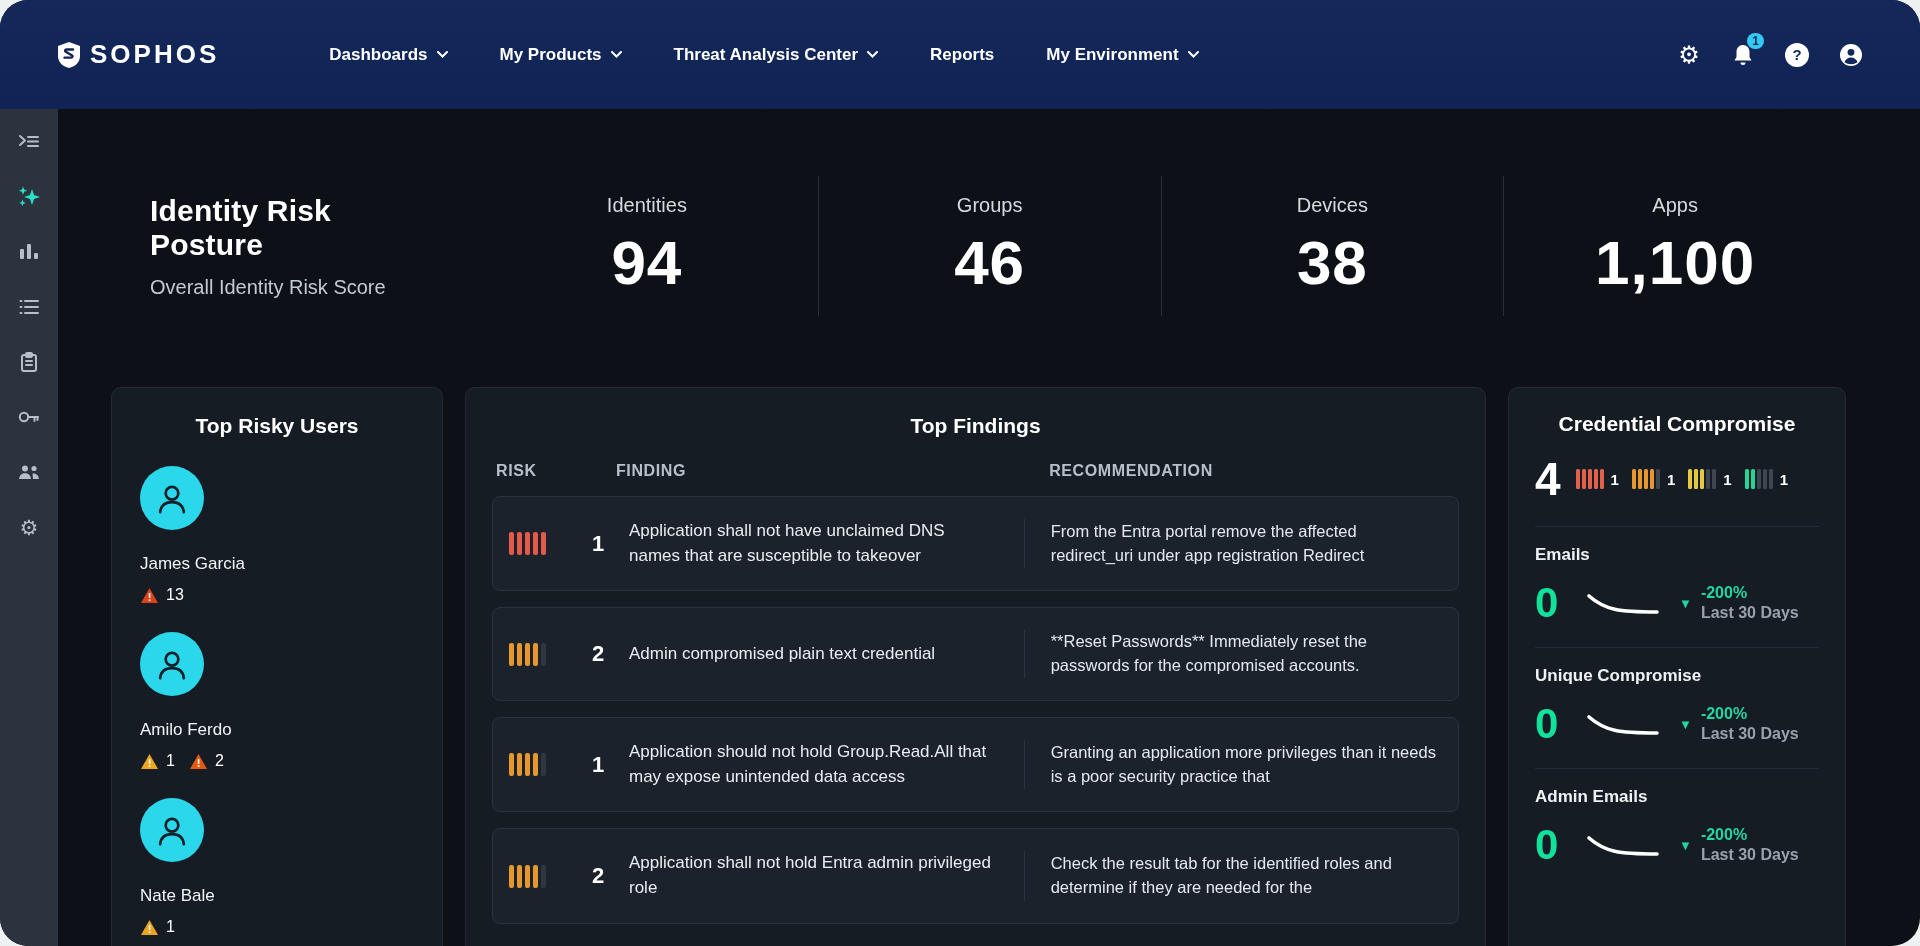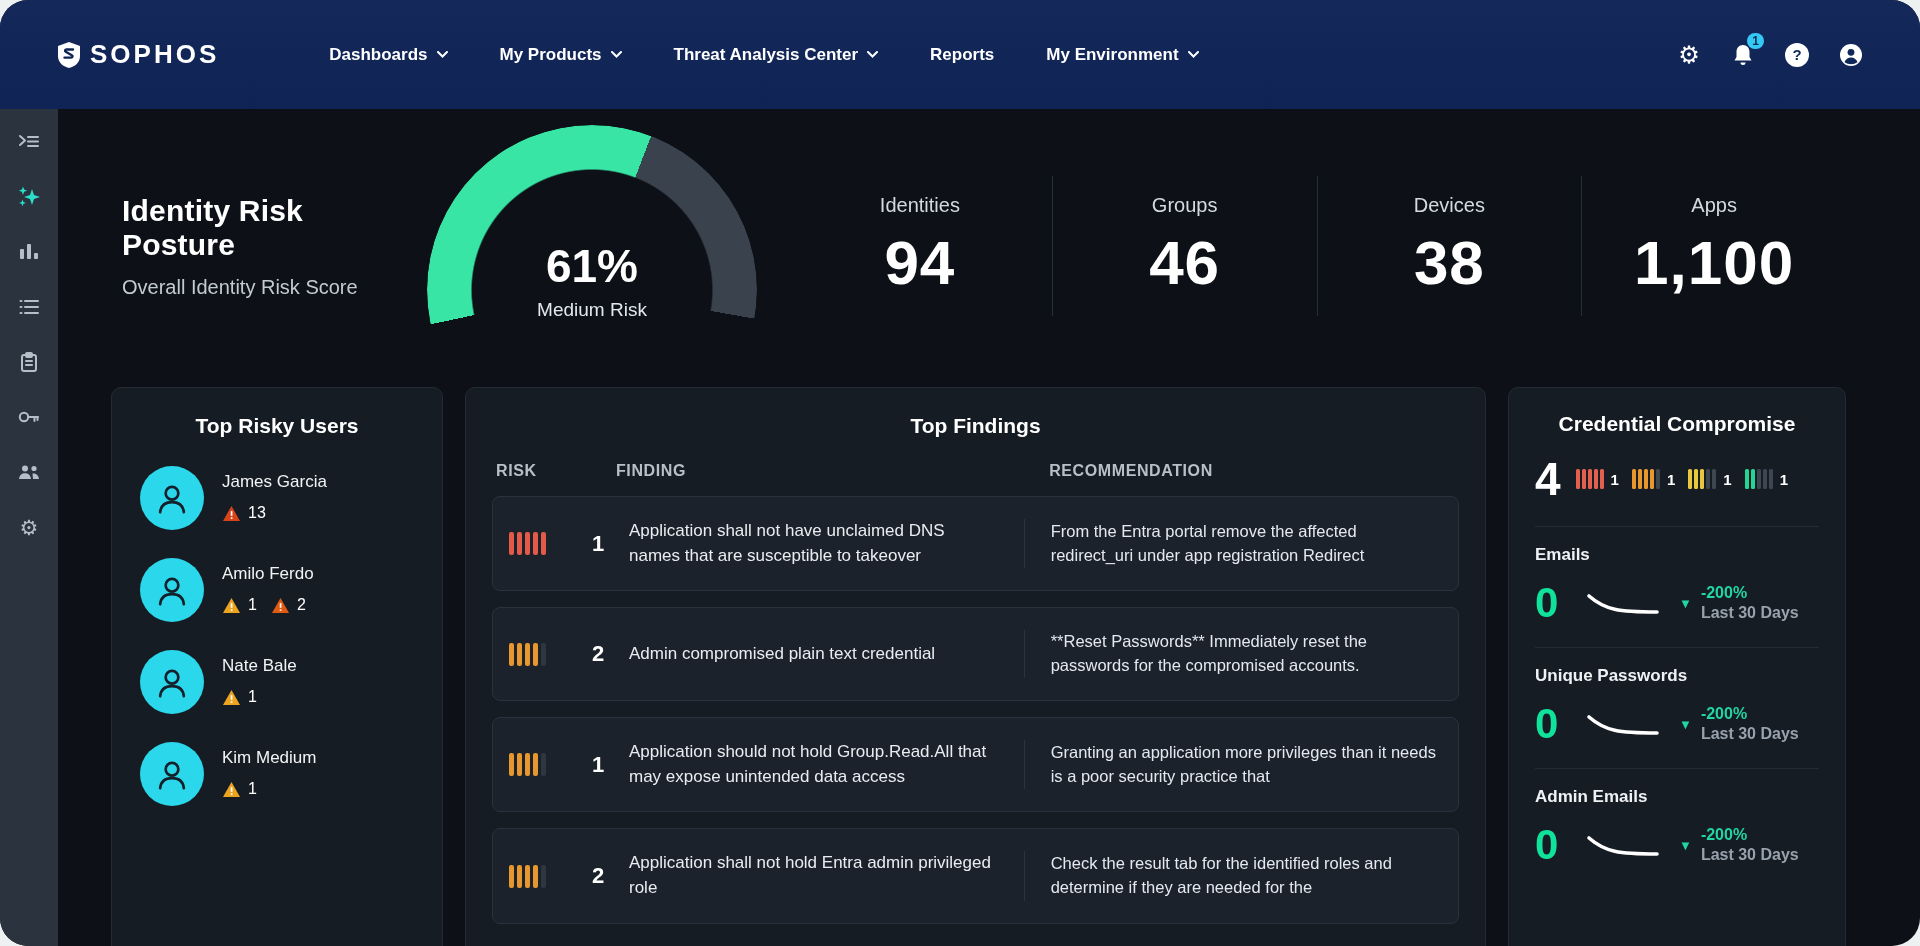--- a/index.html
+++ b/index.html
@@ -22,21 +22,21 @@
   
   .main-row{display:flex;height:860px;}
   .sidebar{width:58px;background:#2a333e;display:flex;flex-direction:column;align-items:center;padding-top:20px;gap:29px;box-sizing:border-box;}
   .side-item{width:34px;height:26px;display:flex;align-items:center;justify-content:center;cursor:pointer;}
   .side-item svg{stroke:#b6bec7;fill:none;stroke-width:2;stroke-linecap:round;stroke-linejoin:round;}
   .side-item.active svg{stroke:none;fill:#2be0cb;}
   .side-item .filled{fill:#b6bec7;stroke:none;}
   .content{flex:1;display:flex;flex-direction:column;min-width:0;}
 
   
-  .hero{display:flex;align-items:center;height:268px;padding:6px 74px 0 64px;box-sizing:border-box;position:relative;}
+  .hero{display:flex;align-items:center;height:268px;padding:6px 74px 0 64px;box-sizing:border-box;position:relative;margin-left:28px;}
   .hero-titles{width:300px;flex:none;}
   .hero-title{color:#fff;font-size:30px;font-weight:800;letter-spacing:.2px;}
   .hero-sub{color:#c3cad1;font-size:20px;margin-top:14px;}
   .gauge{position:relative;width:340px;height:250px;flex:none;pointer-events:none;}
   .ring{position:absolute;left:5px;top:4px;width:330px;height:330px;border-radius:50%;
     background:conic-gradient(from 258deg,#38e5a4 0deg 123deg,#3a434d 123deg 202deg,transparent 202deg 360deg);
     -webkit-mask:radial-gradient(closest-side,transparent 72.5%,#000 73.5%);
             mask:radial-gradient(closest-side,transparent 72.5%,#000 73.5%);}
   .gauge-text{position:absolute;left:0;top:118px;width:340px;text-align:center;}
   .gauge-pct{color:#fff;font-size:46px;font-weight:800;}
@@ -47,21 +47,21 @@
   .stat-label{color:#d4dae0;font-size:20px;margin-bottom:10px;}
   .stat-value{color:#fff;font-size:62px;font-weight:700;letter-spacing:1px;}
 
   
   .cards{flex:1;display:flex;gap:22px;padding:10px 74px 0 53px;box-sizing:border-box;min-height:0;}
   .card{background:#161c24;border:1px solid #242b36;border-radius:10px;box-sizing:border-box;overflow:hidden;}
   .card-title{color:#fff;font-size:21px;font-weight:800;text-align:center;}
 
   
   .card-users{width:332px;flex:none;padding:26px 28px;}
-  .user{display:flex;gap:18px;margin-top:28px;}
+  .user{display:flex;gap:18px;margin-top:28px;flex-direction:column;}
   .avatar{width:64px;height:64px;border-radius:50%;background:#2bd7ea;flex:none;display:flex;align-items:center;justify-content:center;}
   .user-name{color:#f1f4f6;font-size:17px;margin-top:6px;}
   .badges{display:flex;align-items:center;gap:14px;margin-top:12px;}
   .wbadge{display:flex;align-items:center;gap:7px;color:#fff;font-size:16px;font-weight:400;}
 
   
   .card-findings{flex:1;padding:26px 26px;display:flex;flex-direction:column;min-width:0;}
   .fgrid{display:grid;grid-template-columns:58px 62px 1fr 1.06fr;align-items:center;}
   .fhead{margin-top:24px;color:#b7c0c9;font-size:16px;letter-spacing:.6px;font-weight:700;}
   .fhead > div{padding:0 4px;}
@@ -219,27 +219,20 @@
         <span class="gear-glyph" style="color:#b6bec7;font-size:21px;">⚙</span>
       </div>
     </div>
 
     <div class="content">
 
       <div class="hero">
         <div class="hero-titles">
           <div class="hero-title">Identity Risk Posture</div>
           <div class="hero-sub">Overall Identity Risk Score</div>
-        </div>
-        <div class="gauge">
-          <div class="ring"></div>
-          <div class="gauge-text">
-            <div class="gauge-pct">61%</div>
-            <div class="gauge-label">Medium Risk</div>
-          </div>
         </div>
         <div class="stats">
           <div class="stat">
             <div class="stat-label">Identities</div>
             <div class="stat-value">94</div>
           </div>
           <div class="stat">
             <div class="stat-label">Groups</div>
             <div class="stat-value">46</div>
           </div>
@@ -474,21 +467,21 @@
                 <span class="tri-down">▼</span>
                 <span>
                   <div class="delta">-200%</div>
                   <div class="period">Last 30 Days</div>
                 </span>
               </span>
             </div>
           </div>
 
           <div class="metric">
-            <div class="metric-label">Unique Passwords</div>
+            <div class="metric-label">Unique Compromise</div>
             <div class="metric-row">
               <span class="metric-value">0</span>
               <svg width="80" height="30" viewBox="0 0 80 30">
                     <path d="M6 8 C 22 22, 36 24, 74 24" stroke="#fff" stroke-width="3.6" fill="none" stroke-linecap="round"></path>
                   </svg>
               <span class="delta-wrap">
                 <span class="tri-down">▼</span>
                 <span>
                   <div class="delta">-200%</div>
                   <div class="period">Last 30 Days</div>

